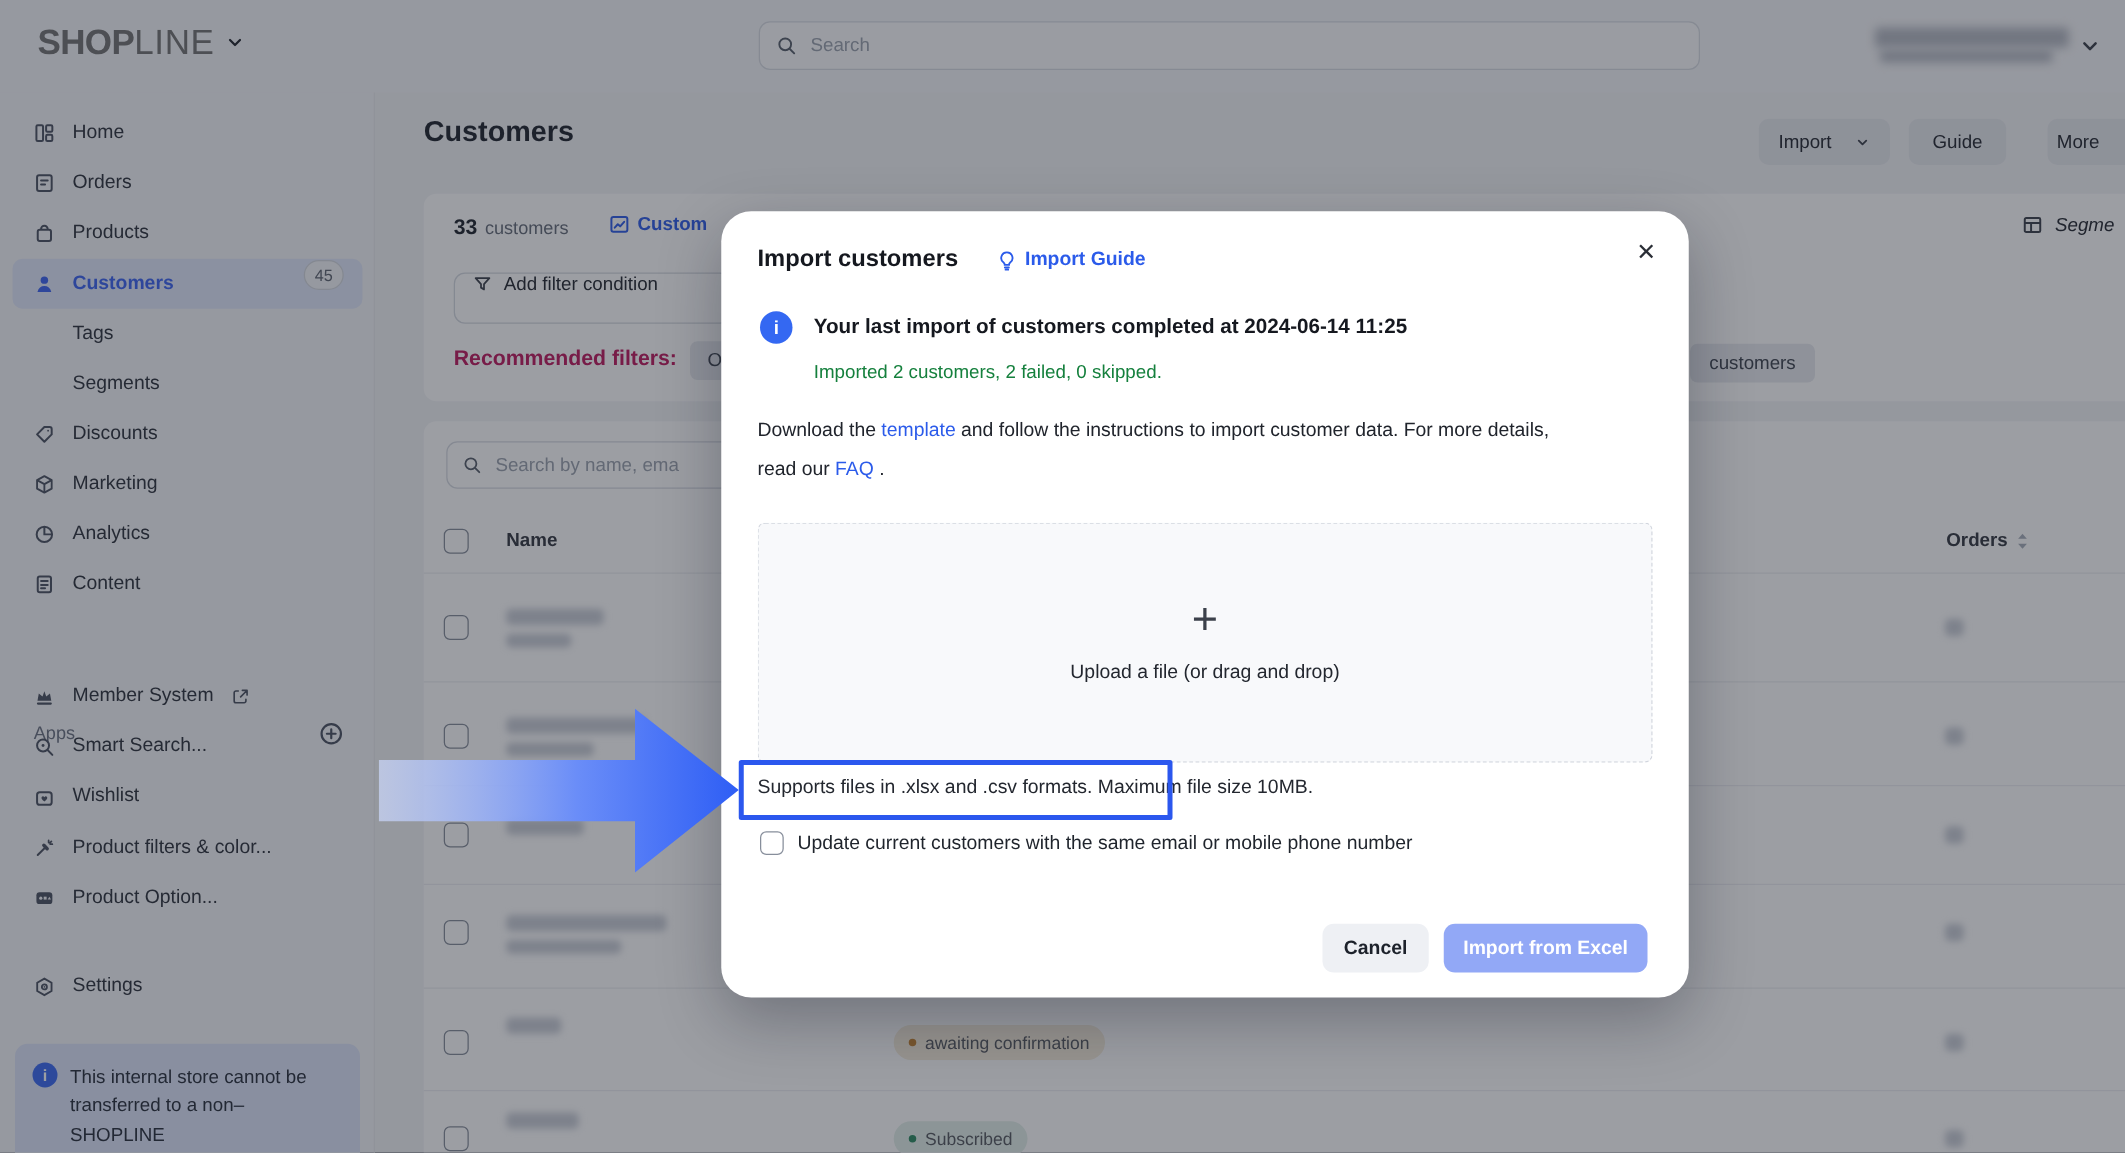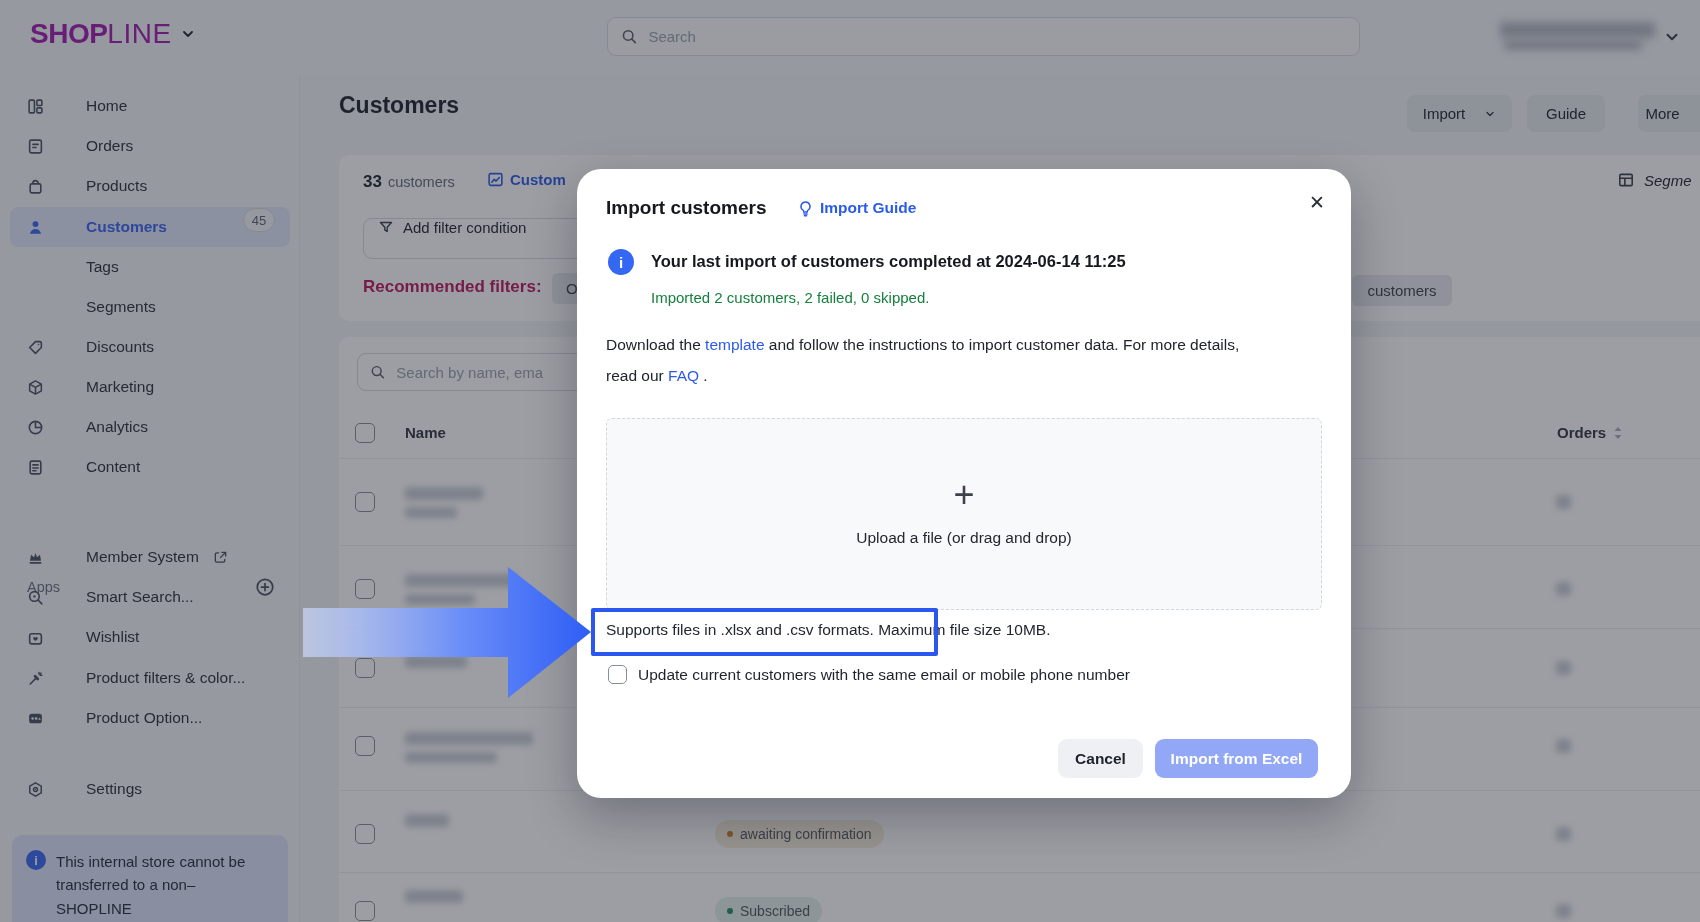--- a/index.html
+++ b/index.html
@@ -1,32 +1,32 @@
 <!DOCTYPE html>
 <html><head>
 <meta charset="utf-8">
 <style>
   html,body{margin:0;padding:0;background:#2a2e38;}
   *{box-sizing:border-box;font-family:"Liberation Sans","DejaVu Sans",sans-serif;}
   .screen{position:relative;width:1700px;height:922px;overflow:hidden;background:#f3f4f7;}
   .abs{position:absolute;}
   
   .topbar{position:absolute;left:0;top:0;width:1700px;height:74px;background:#f5f6f9;}
-  .logo{position:absolute;left:30px;top:18px;font-size:28px;color:#a21caf;display:flex;align-items:center;}
+  .logo{position:absolute;left:30px;top:18px;font-size:28px;color:#737373;display:flex;align-items:center;}
   .logo b{font-weight:800;letter-spacing:-.5px;}
   .logo span{font-weight:300;letter-spacing:.5px;}
   .search-box{position:absolute;left:607px;top:17px;width:753px;height:39px;background:#fbfcfd;border:1px solid #d8dce3;border-radius:9px;display:flex;align-items:center;padding:0 13px;gap:9px;}
   .search-box input{border:none;outline:none;background:transparent;font-size:15px;color:#30343d;width:100%;}
   .search-box input::placeholder{color:#9aa1ad;}
   .blur-blob{background:#c9cdd6;filter:blur(3px);border-radius:4px;position:absolute;}
   .acct-blob{background:#b4b8c2;filter:blur(4px);border-radius:3px;position:absolute;}
   
   .sidebar{position:absolute;left:0;top:74px;width:300px;height:848px;background:#f5f6f9;border-right:1px solid #e9ebef;}
   .side-item{position:absolute;left:10px;width:280px;height:40px;border-radius:8px;display:flex;align-items:center;gap:14px;padding-left:17px;font-size:15.5px;color:#2c313b;cursor:pointer;}
-  .side-item .lbl{flex:0 1 auto;margin-left:28px;}
+  .side-item .lbl{flex:0 1 auto;}
   .side-item.active{background:#e1e8fb;color:#3b63f0;font-weight:600;}
   .side-item.sub{padding-left:48px;}
   .side-icon{width:17px;height:17px;flex:0 0 17px;color:#4a5160;}
   .side-item.active .side-icon{color:#3b63f0;}
   .count-badge{position:absolute;left:243px;top:134px;width:32px;height:24px;border:1px solid #d4d8df;border-radius:12px;font-size:13px;color:#5d6470;display:flex;align-items:center;justify-content:center;background:#f5f6f9;}
   .apps-header{position:absolute;left:27px;top:505px;font-size:14.5px;color:#697080;}
   .notice{position:absolute;left:12px;top:835px;width:276px;height:110px;background:#dde5fa;border-radius:10px;padding:15px 14px;display:flex;gap:10px;}
   .notice-icon{width:20px;height:20px;border-radius:50%;background:#3a68f0;color:#fff;font-size:13px;font-weight:700;display:flex;align-items:center;justify-content:center;flex:0 0 20px;font-style:normal;}
   .notice-text{font-size:15px;line-height:1.55;color:#272d3a;font-weight:500;width:210px;}
   

